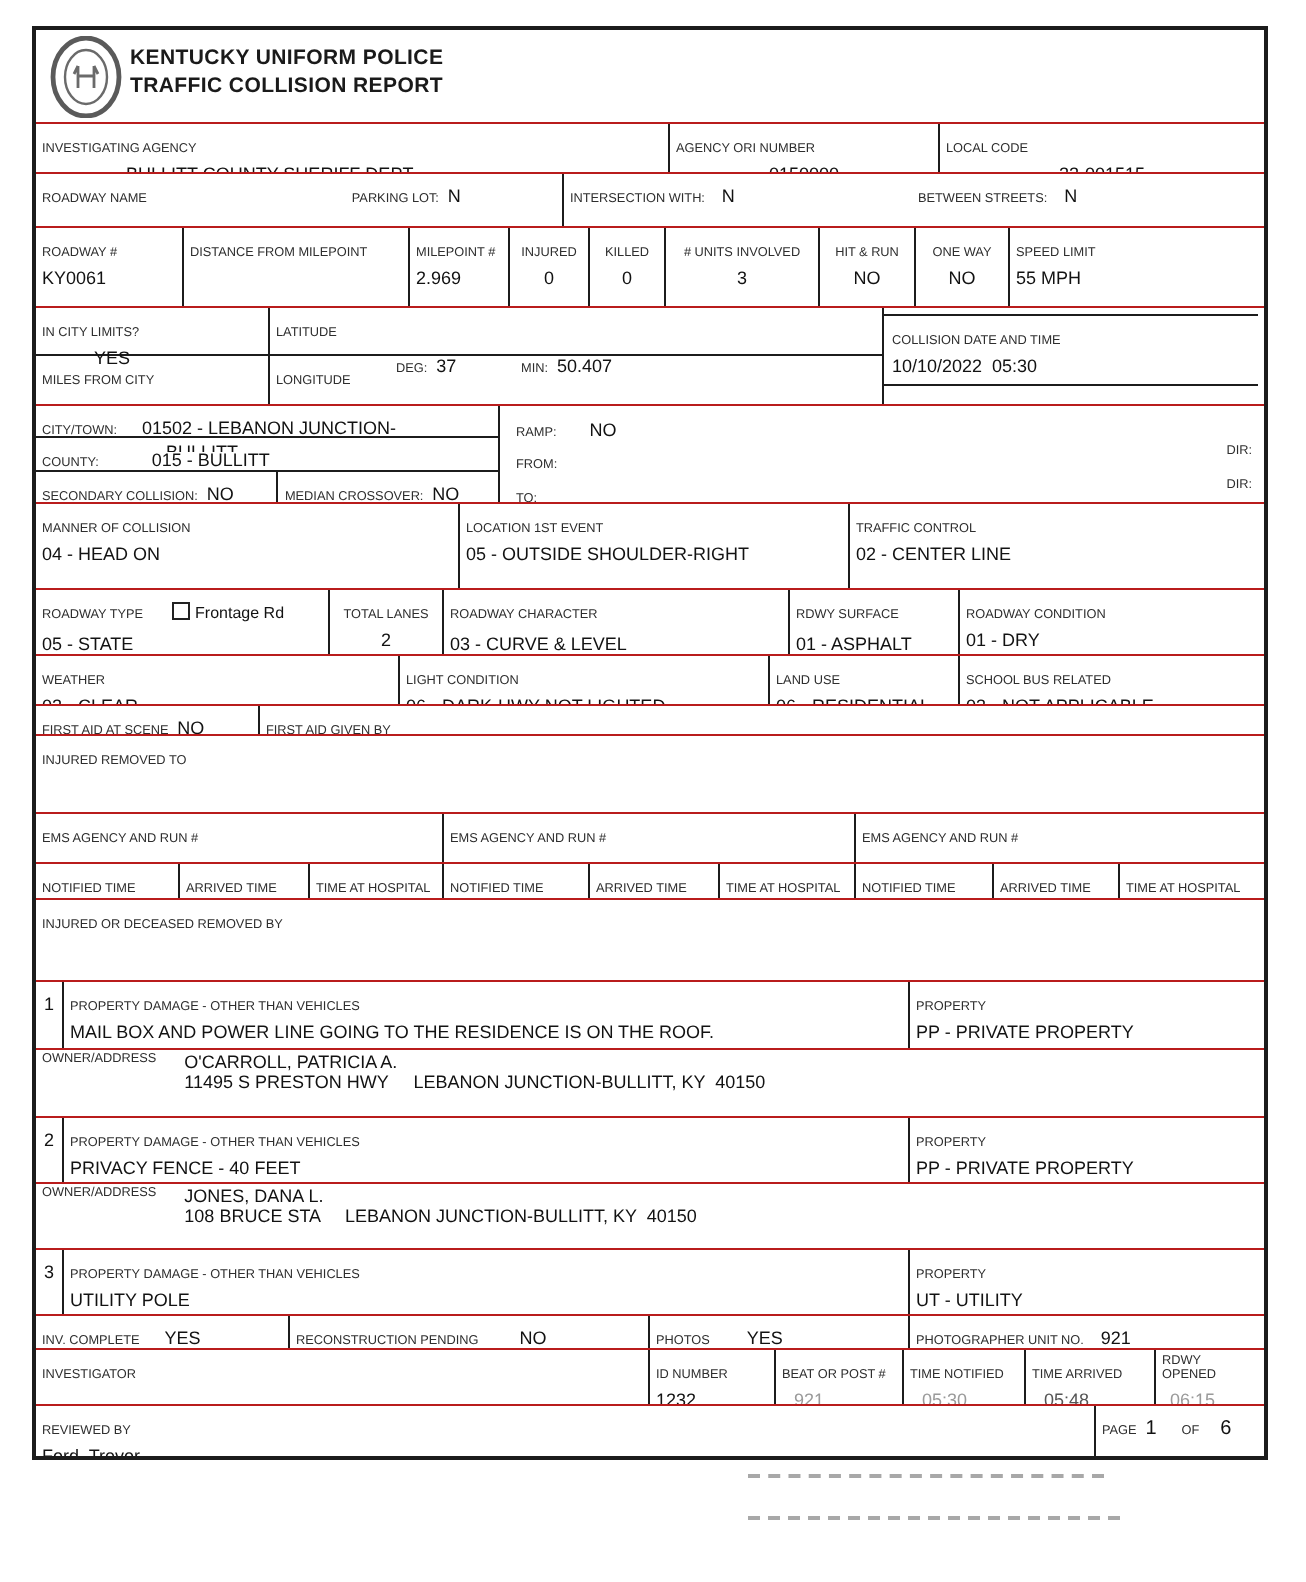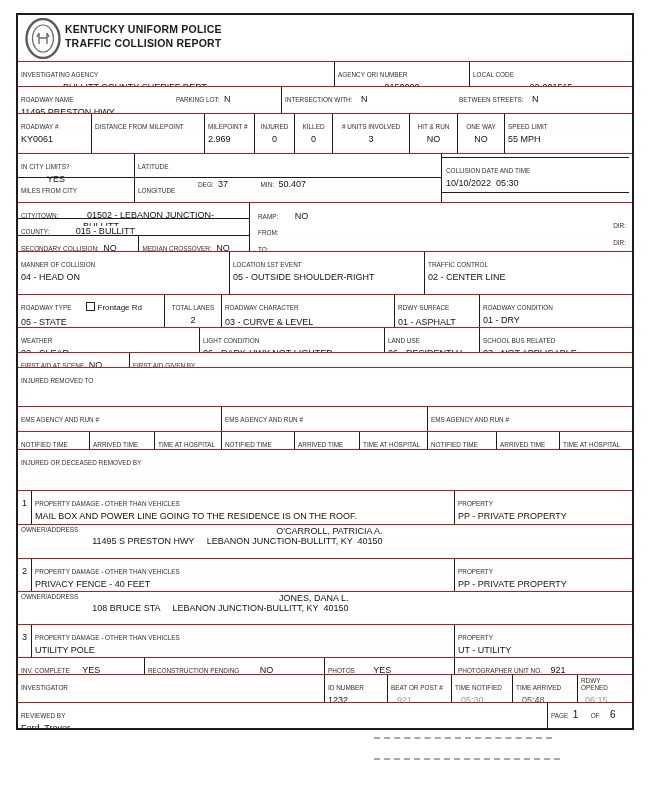--- a/index.html
+++ b/index.html
@@ -35,21 +35,21 @@
   
   .v2 { display:block; margin-top: 1px; }
   .ind { margin-left: 42px; }
   .clipped-line { height: 4px; overflow: hidden; margin-left: 62px; line-height: 9px; }
   .collision-box { margin-top: 2px; margin-left: -4px; height: 36px; border: 1px solid #1c1c1c; border-right: none; padding: 1px 4px; }
   .sub { border-bottom: 1px solid #1c1c1c; padding: 1px 3px; position: relative; }
   .sub:last-child { border-bottom: none; }
   .dirR { position: absolute; right: 6px; top: 3px; }
   .chk { display:inline-block; width: 9px; height: 9px; border: 1px solid #222; vertical-align: -1px; margin: 0 3px 0 14px; }
   .numcell { width: 14px; padding: 1px 0; text-align: center; }
-  .owner-flex { display: flex; text-align: right; }
+  .owner-flex { display: flex; }
   .owner-body { margin-left: 14px; }
   .artifact { position: absolute; border-top: 2px dashed #a8a8a8; z-index: 3; }
   .pagebox { border-left: 1px solid #1c1c1c; }
   .pgnum { font-size: 10px; }
 </style>
 </head>
 <body>
 
 <div class="form">
 
@@ -80,21 +80,20 @@
       <span class="lbl">LOCAL CODE</span>
       <span class="val v2 center" style="display:block">22-001515</span>
     </div>
   </div>
 
   <div class="row" style="height:27px">
     <div class="cell" style="width:264px">
       <span class="lbl">ROADWAY NAME</span>
       <span class="lbl" style="margin-left:98px">PARKING LOT:</span>
       <span class="val">N</span>
-      <span class="val v2">11495 PRESTON HWY</span>
     </div>
     <div class="cell nr" style="width:150px">
       <span class="lbl">INTERSECTION WITH:</span>
       <span class="val" style="margin-left:4px">N</span>
     </div>
     <div class="cell nr" style="width:200px">
       <span class="lbl" style="margin-left:24px">BETWEEN STREETS:</span>
       <span class="val" style="margin-left:4px">N</span>
     </div>
   </div>
@@ -172,21 +171,21 @@
         <span class="lbl">COLLISION DATE AND TIME</span>
         <span class="val v2 pre">10/10/2022  05:30</span>
       </div>
     </div>
   </div>
 
   <div class="row" style="height:49px">
     <div class="cell" style="width:232px;padding:0">
       <div class="sub" style="height:16px">
         <span class="lbl">CITY/TOWN:</span>
-        <span class="val" style="margin-left:24px">01502 - LEBANON JUNCTION-</span>
+        <span class="val" style="margin-left:8px">01502 - LEBANON JUNCTION-</span>
         <div class="clipped-line val">BULLITT</div>
       </div>
       <div class="sub" style="height:17px">
         <span class="lbl">COUNTY:</span>
         <span class="val" style="margin-left:22px">015 - BULLITT</span>
       </div>
       <div class="sub" style="height:15px;padding:0;display:flex">
         <div class="cell" style="width:122px;border-bottom:none">
           <span class="lbl">SECONDARY COLLISION:</span>
           <span class="val">NO</span>

